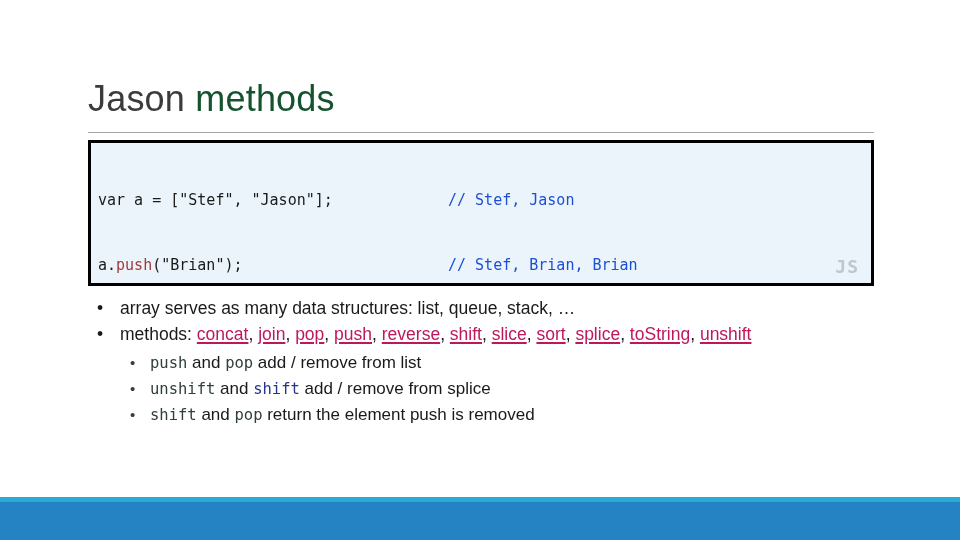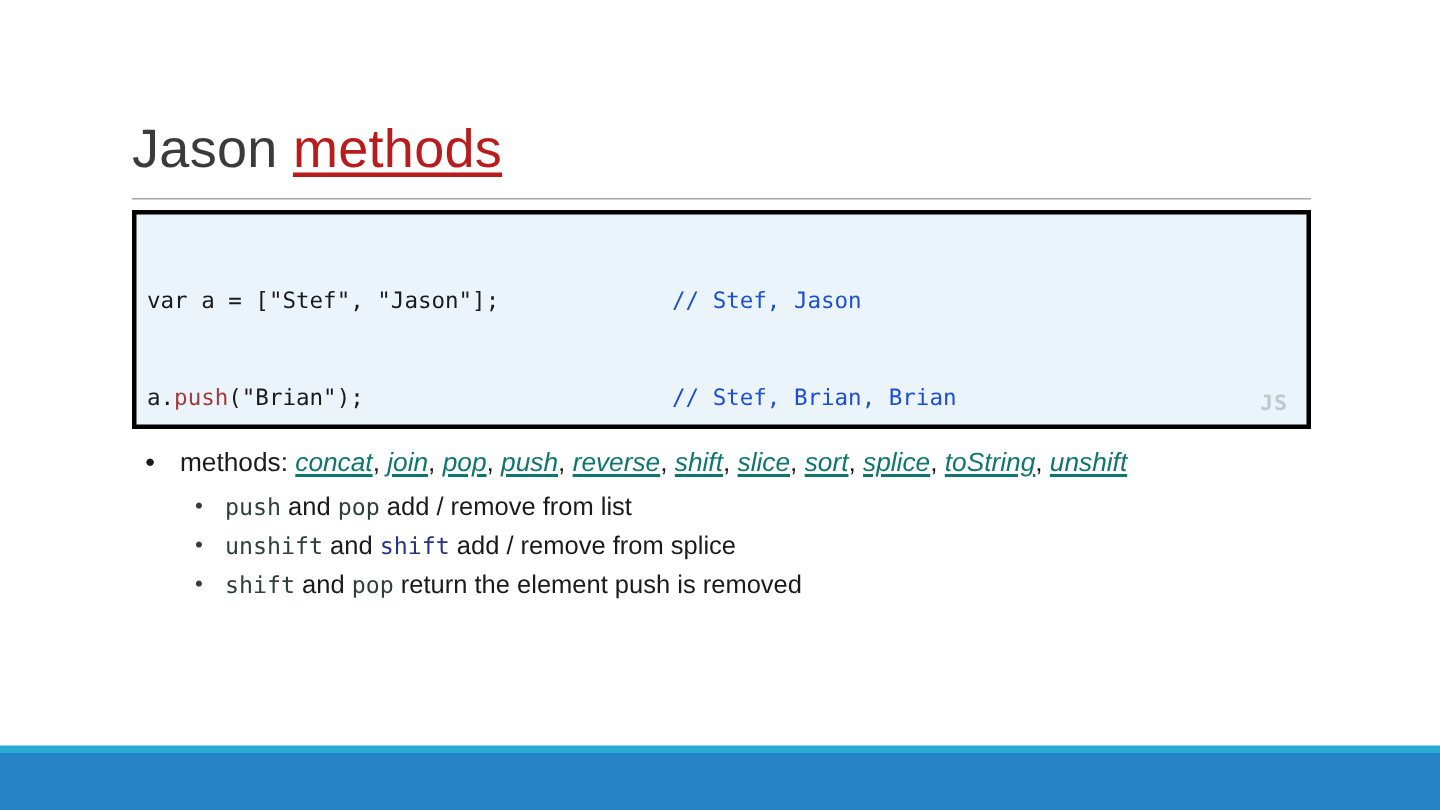--- a/index.html
+++ b/index.html
@@ -20,22 +20,21 @@
     position: absolute;
     left: 88px;
     top: 78px;
     font-size: 36px;
     font-weight: 400;
     color: #3b3b3b;
     letter-spacing: 0.2px;
     white-space: nowrap;
   }
   .slide-title .accent {
-    color: #b91c1c;
-    text-decoration: underline;
+    color: #14532d;
     text-decoration-thickness: 3px;
     text-underline-offset: 4px;
   }
   .title-rule {
     position: absolute;
     left: 88px;
     top: 132px;
     width: 786px;
     height: 1px;
     background: #a6a6a6;
@@ -66,21 +65,21 @@
     white-space: pre;
   }
   .tok-plain  { color: #1a1a1a; }
   .tok-method { color: #a33a3a; }
   .tok-comment{ color: #1d4ed8; }
   .js-badge {
     position: absolute;
     right: 12px;
     bottom: 6px;
     font-family: "DejaVu Sans Mono", monospace;
-    font-size: 14px;
+    font-size: 18px;
     font-weight: bold;
     color: #bfc6cc;
     letter-spacing: 1px;
   }
 
   
   .bullets {
     position: absolute;
     left: 88px;
     top: 296px;
@@ -113,25 +112,24 @@
   }
   .lvl2 > .dot {
     position: absolute;
     left: 42px;
     top: 0;
     font-size: 15px;
     line-height: 26px;
     color: #3b3b3b;
   }
   .mlink {
-    color: #0f766e;
+    color: #be185d;
     text-decoration: underline;
     text-decoration-thickness: 1.5px;
     text-underline-offset: 2px;
-    font-style: italic;
   }
   .mono-dark {
     font-family: "DejaVu Sans Mono", monospace;
     font-size: 15.5px;
     color: #2f3f3a;
   }
   .mono-blue {
     font-family: "DejaVu Sans Mono", monospace;
     font-size: 15.5px;
     color: #26348c;
@@ -172,20 +170,21 @@
     
     
   </div>
   <div class="js-badge">JS</div>
 </div>
 
 <div class="bullets">
 
   <div class="lvl1">
     <span class="dot">•</span>
+    <span>array serves as many data structures: list, queue, stack, …</span>
   </div>
 
   <div class="lvl1">
     <span class="dot">•</span>
     <span>methods: </span><span class="mlink">concat</span>, <span class="mlink">join</span>, <span class="mlink">pop</span>, <span class="mlink">push</span>, <span class="mlink">reverse</span>, <span class="mlink">shift</span>, <span class="mlink">slice</span>, <span class="mlink">sort</span>, <span class="mlink">splice</span>, <span class="mlink">toString</span>, <span class="mlink">unshift</span>
   </div>
 
   <div class="lvl2-group">
     <div class="lvl2">
       <span class="dot">•</span>

